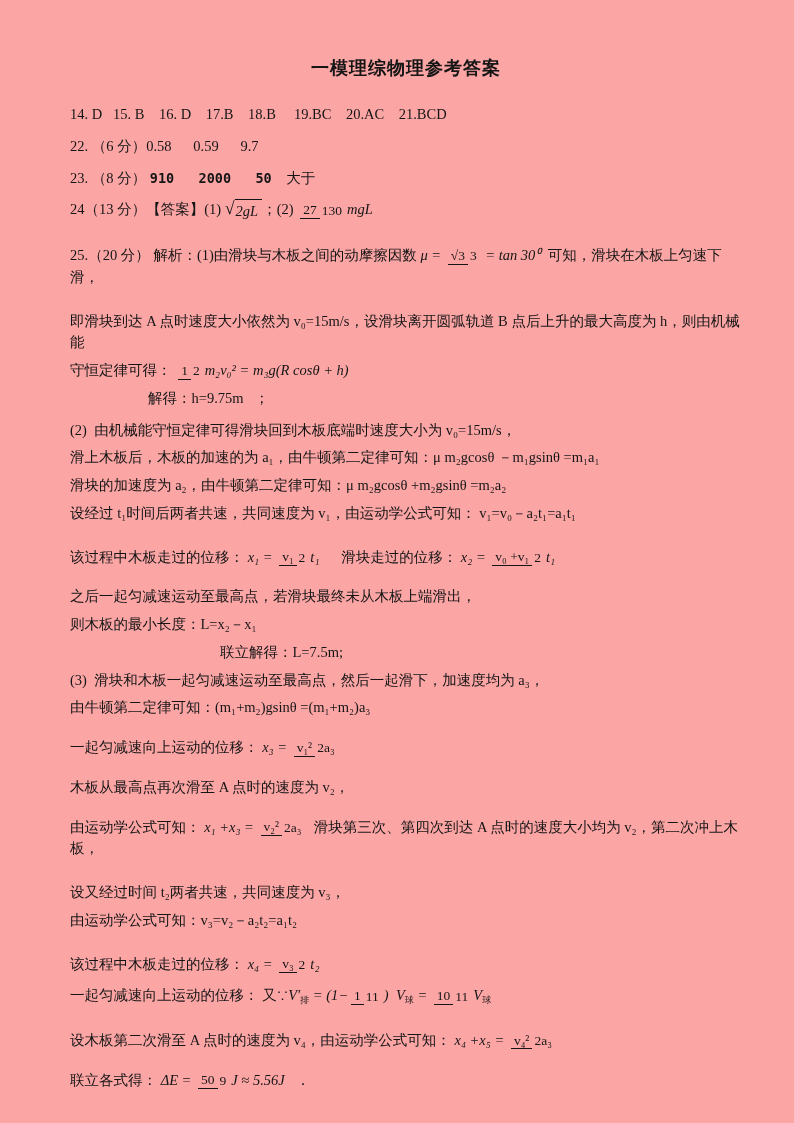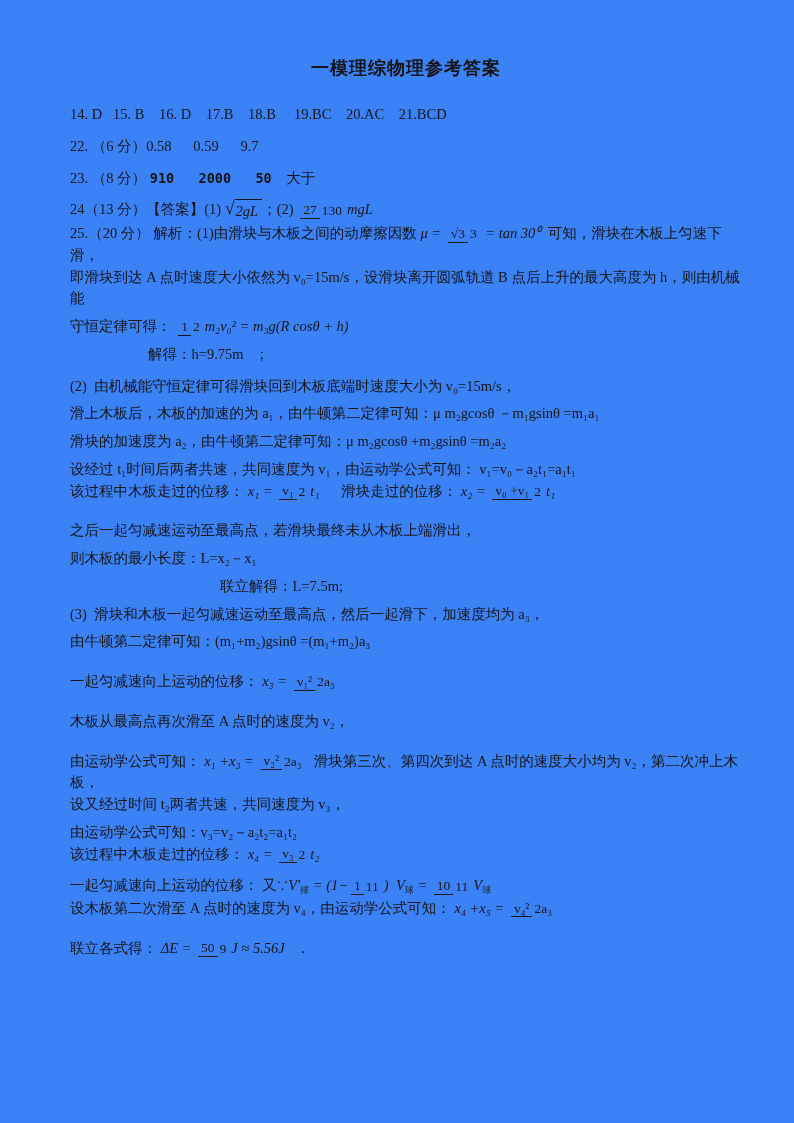--- a/index.html
+++ b/index.html
@@ -1,17 +1,17 @@
 <!DOCTYPE html>
 <html><head>
 <meta charset="utf-8">
 <style>
   html,body{margin:0;padding:0;background:#e8e8e8;}
   .page{
-    width:794px;height:1123px;margin:0 auto;background:#3b82f6;color:#151515;
+    width:794px;height:1123px;margin:0 auto;background:#fca5a5;color:#151515;
     font-family:"Liberation Serif","DejaVu Serif",serif;font-size:14.5px;
     box-sizing:border-box;padding:56px 52px 40px 70px;overflow:hidden;
   }
   .title{
     text-align:center;font-weight:bold;font-size:18px;letter-spacing:1px;
     font-family:"DejaVu Sans","Liberation Sans",sans-serif;margin:0 0 4px 0;
   }
   .line{white-space:pre-wrap;margin-top:6px;line-height:1.5;}
   .txt{font-family:"Liberation Serif","DejaVu Serif",serif;}
   .math{font-style:italic;font-family:Liberation Serif, serif;}
@@ -21,21 +21,21 @@
     display:inline-flex;flex-direction:row;align-items:center;justify-content:center;
     vertical-align:middle;line-height:1.1;font-size:13.5px;margin:0 3px;text-align:center;
   }
   .frac .num{border-bottom:1.2px solid #151515;padding:0 3px;}
   .frac .den{padding:0 2px;}
   .frac.it{}
   .sqrt{display:inline-flex;align-items:flex-start;vertical-align:middle;}
   .sqrt .rad{font-size:18px;line-height:1.05;}
   .sqrt .bar{border-top:1.3px solid #151515;font-style:italic;padding:1px 4px 0 1px;}
   .g10{margin-top:10px;}
-  .g14{margin-top:0;}
+  .g14{margin-top:22px;}
   .g18{margin-top:18px;}
   .g24{margin-top:24px;}
   .ind1{padding-left:78px;}
   .ind2{padding-left:150px;}
 </style>
 </head>
 <body>
 
 <div class="page">
   <h1 class="title">一模理综物理参考答案</h1>

